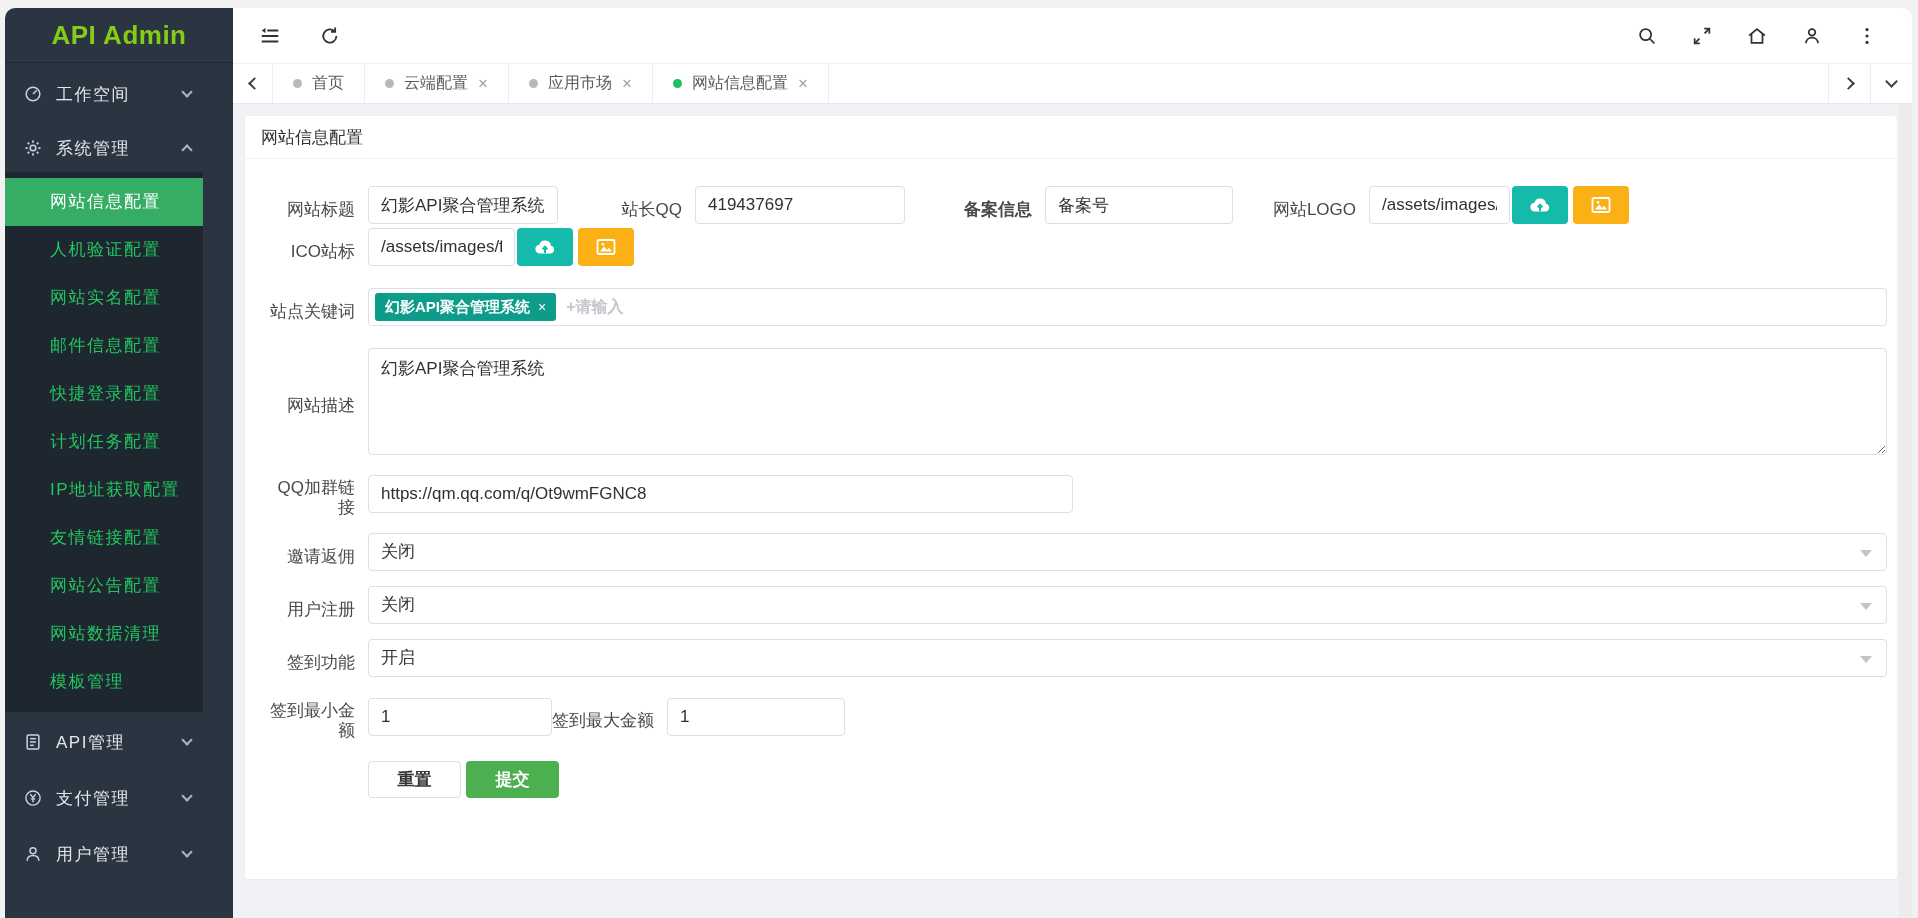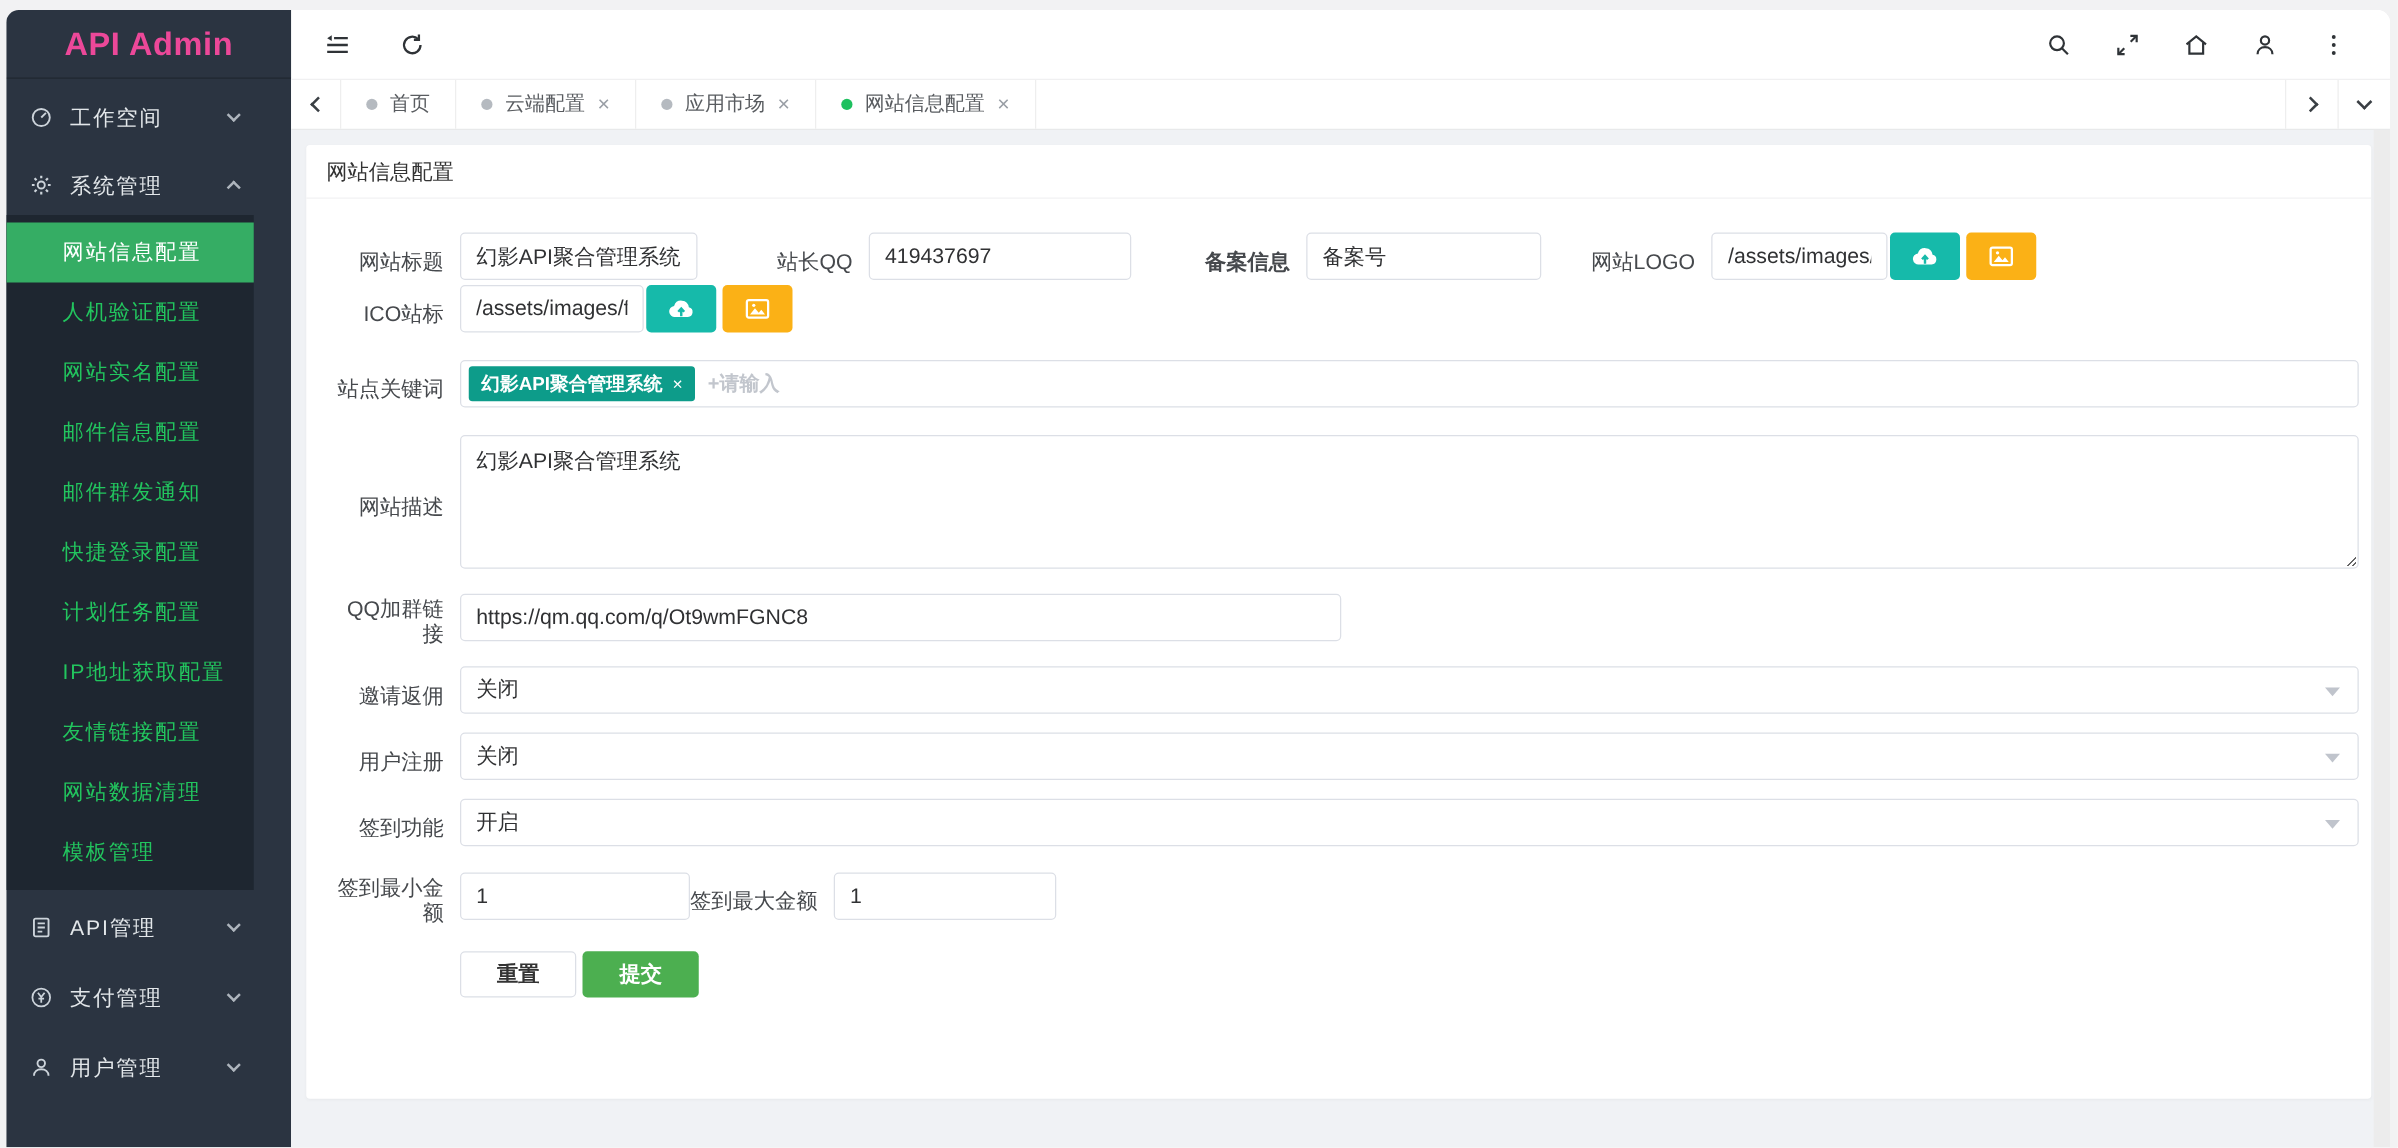--- a/index.html
+++ b/index.html
@@ -2,21 +2,21 @@
 <html><head>
 <meta charset="utf-8">
 <style>
   * { margin:0; padding:0; box-sizing:border-box; }
   body { font-family:"Liberation Sans", sans-serif; background:#e9eaec; }
   .frame { position:relative; width:1918px; height:918px; background:#f2f2f3; overflow:hidden; }
   .app { position:absolute; left:5px; top:8px; right:6px; bottom:0; border-radius:10px 10px 0 0; overflow:hidden; display:flex; background:#fff; }
 
   
   .sidebar { width:228px; flex:none; background:#2b3441; display:flex; flex-direction:column; overflow:hidden; }
-  .logo { height:55px; line-height:55px; text-align:center; font-size:26px; font-weight:bold; color:#ec4899; border-bottom:1px solid rgba(0,0,0,.25); letter-spacing:.5px; flex:none; }
+  .logo { height:55px; line-height:55px; text-align:center; font-size:26px; font-weight:bold; color:#84cc16; border-bottom:1px solid rgba(0,0,0,.25); letter-spacing:.5px; flex:none; }
   .nav { width:198px; padding-top:7px; }
   .nav-item { height:48px; margin-bottom:6px; display:flex; align-items:center; padding:0 12px 0 18px; color:#e3e7ea; font-size:17px; letter-spacing:1.5px; cursor:pointer; }
   .nav-item .mi { width:20px; height:20px; margin-right:13px; flex:none; color:#ccd3da; }
   .nav-item .nlab { flex:1; white-space:nowrap; }
   .chev { width:8px; height:8px; border-left:2px solid #aeb5bd; border-bottom:2px solid #aeb5bd; flex:none; }
   .chev.down { transform:rotate(-45deg); margin-top:-4px; }
   .chev.up { transform:rotate(135deg); margin-top:4px; }
   .submenu { width:198px; background:#1e2630; padding:6px 0; margin-bottom:6px; }
   .sub-item { height:48px; line-height:48px; padding-left:45px; color:#22c55e; font-size:17px; letter-spacing:1.5px; white-space:nowrap; cursor:pointer; }
   .sub-item.active { background:#35ad64; color:#ffffff; }
@@ -105,25 +105,25 @@
           </svg>
           <span class="nlab">系统管理</span>
           <span class="chev up"></span>
         </div>
 
         <div class="submenu">
           <div class="sub-item active">网站信息配置</div>
           <div class="sub-item">人机验证配置</div>
           <div class="sub-item">网站实名配置</div>
           <div class="sub-item">邮件信息配置</div>
-          <div class="sub-item">邮件群发通知</div>
           <div class="sub-item">快捷登录配置</div>
           <div class="sub-item">计划任务配置</div>
           <div class="sub-item">IP地址获取配置</div>
           <div class="sub-item">友情链接配置</div>
+          <div class="sub-item">网站公告配置</div>
           <div class="sub-item">网站数据清理</div>
           <div class="sub-item">模板管理</div>
         </div>
 
         <div class="nav-item" style="margin-bottom:8px">
           <svg class="mi" viewBox="0 0 24 24" fill="none" stroke="currentColor" stroke-width="1.8">
               <rect x="5" y="3.5" width="14" height="17" rx="1.5"></rect>
               <line x1="8.5" y1="8" x2="15.5" y2="8"></line>
               <line x1="8.5" y1="12" x2="15.5" y2="12"></line>
               <line x1="8.5" y1="16" x2="13" y2="16"></line>

